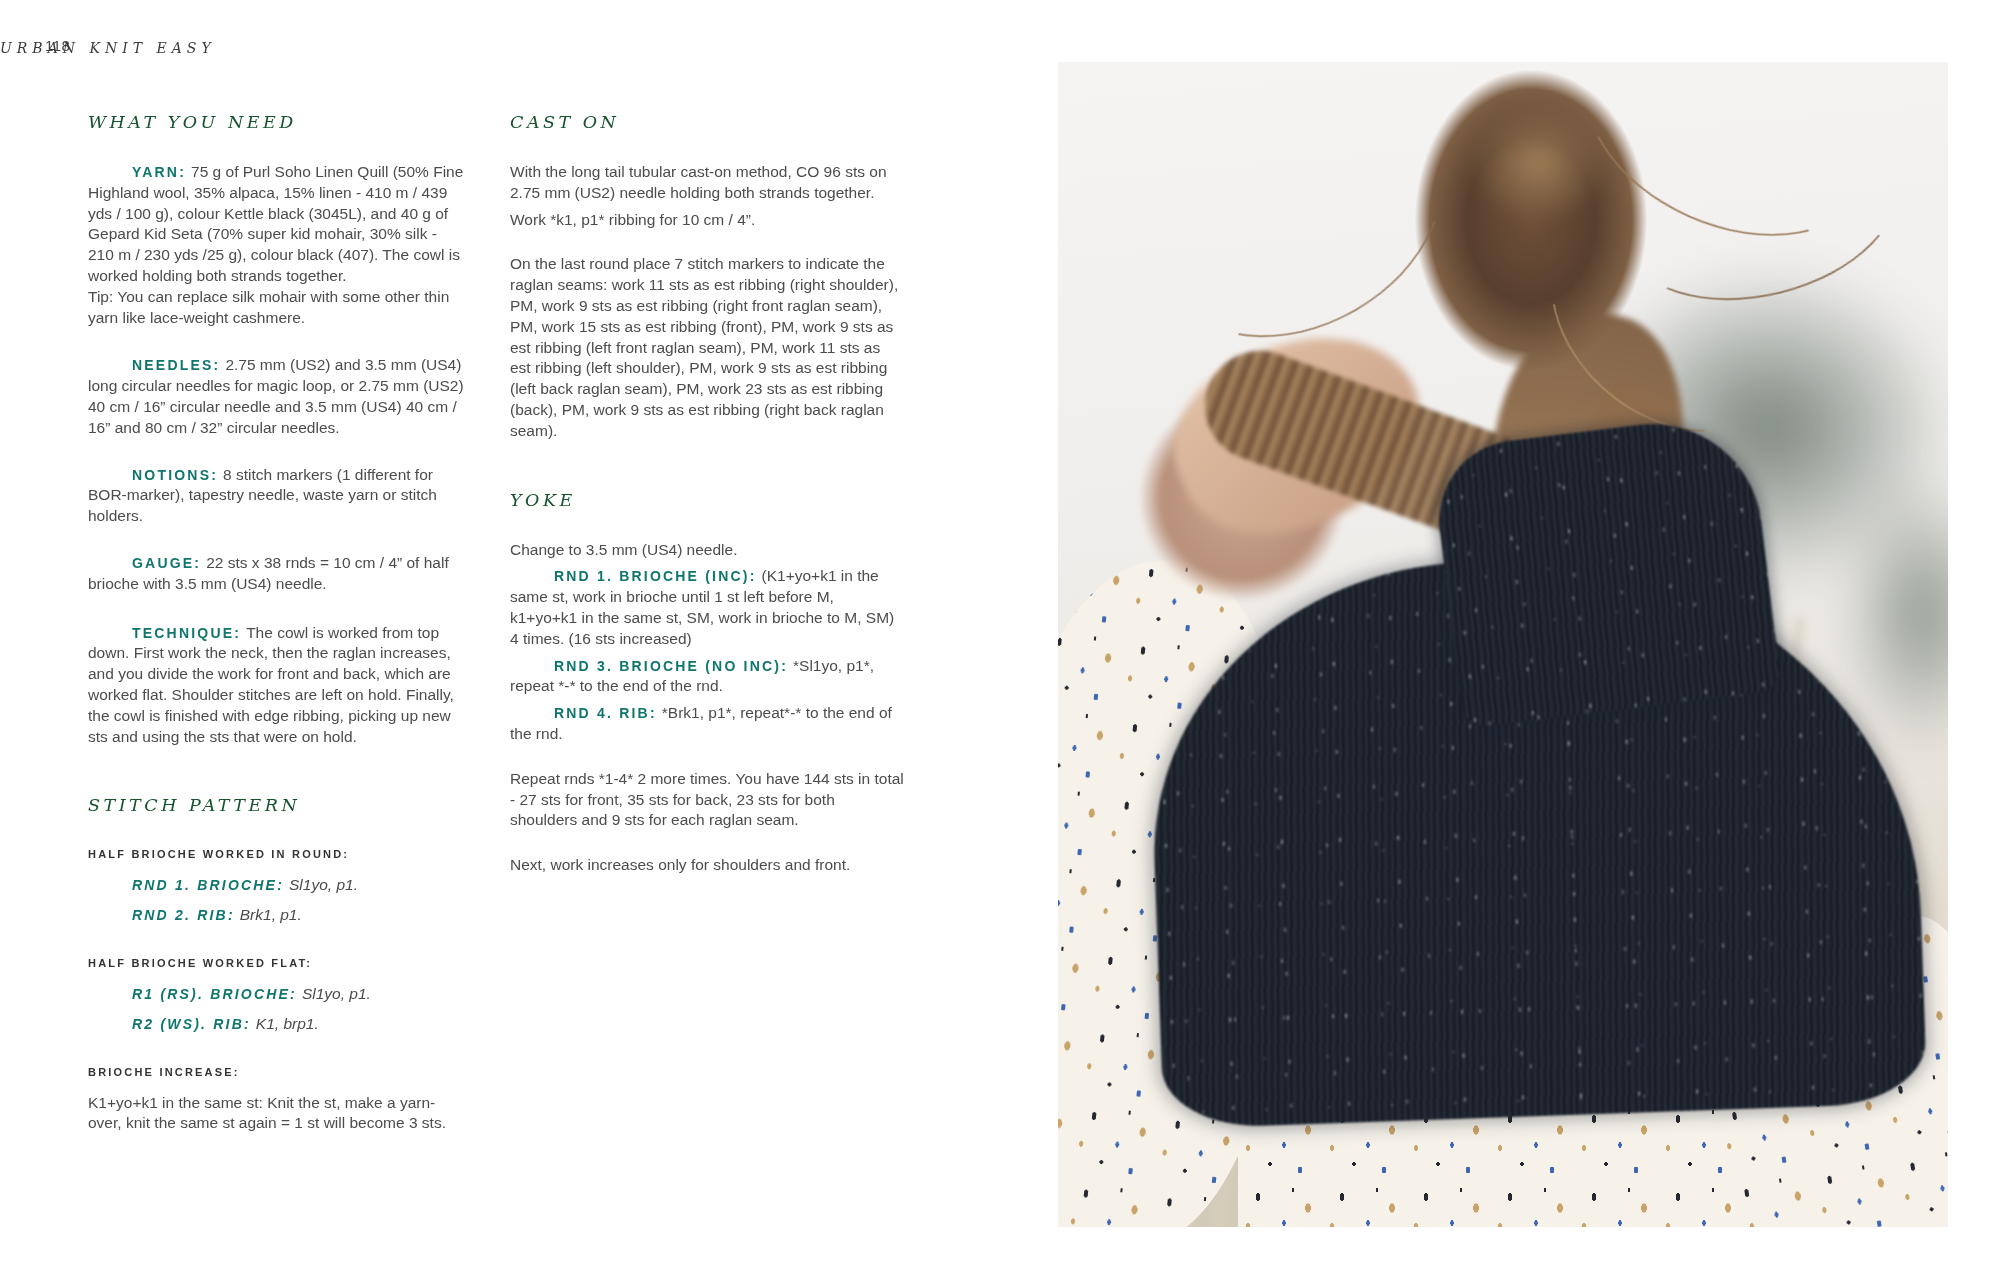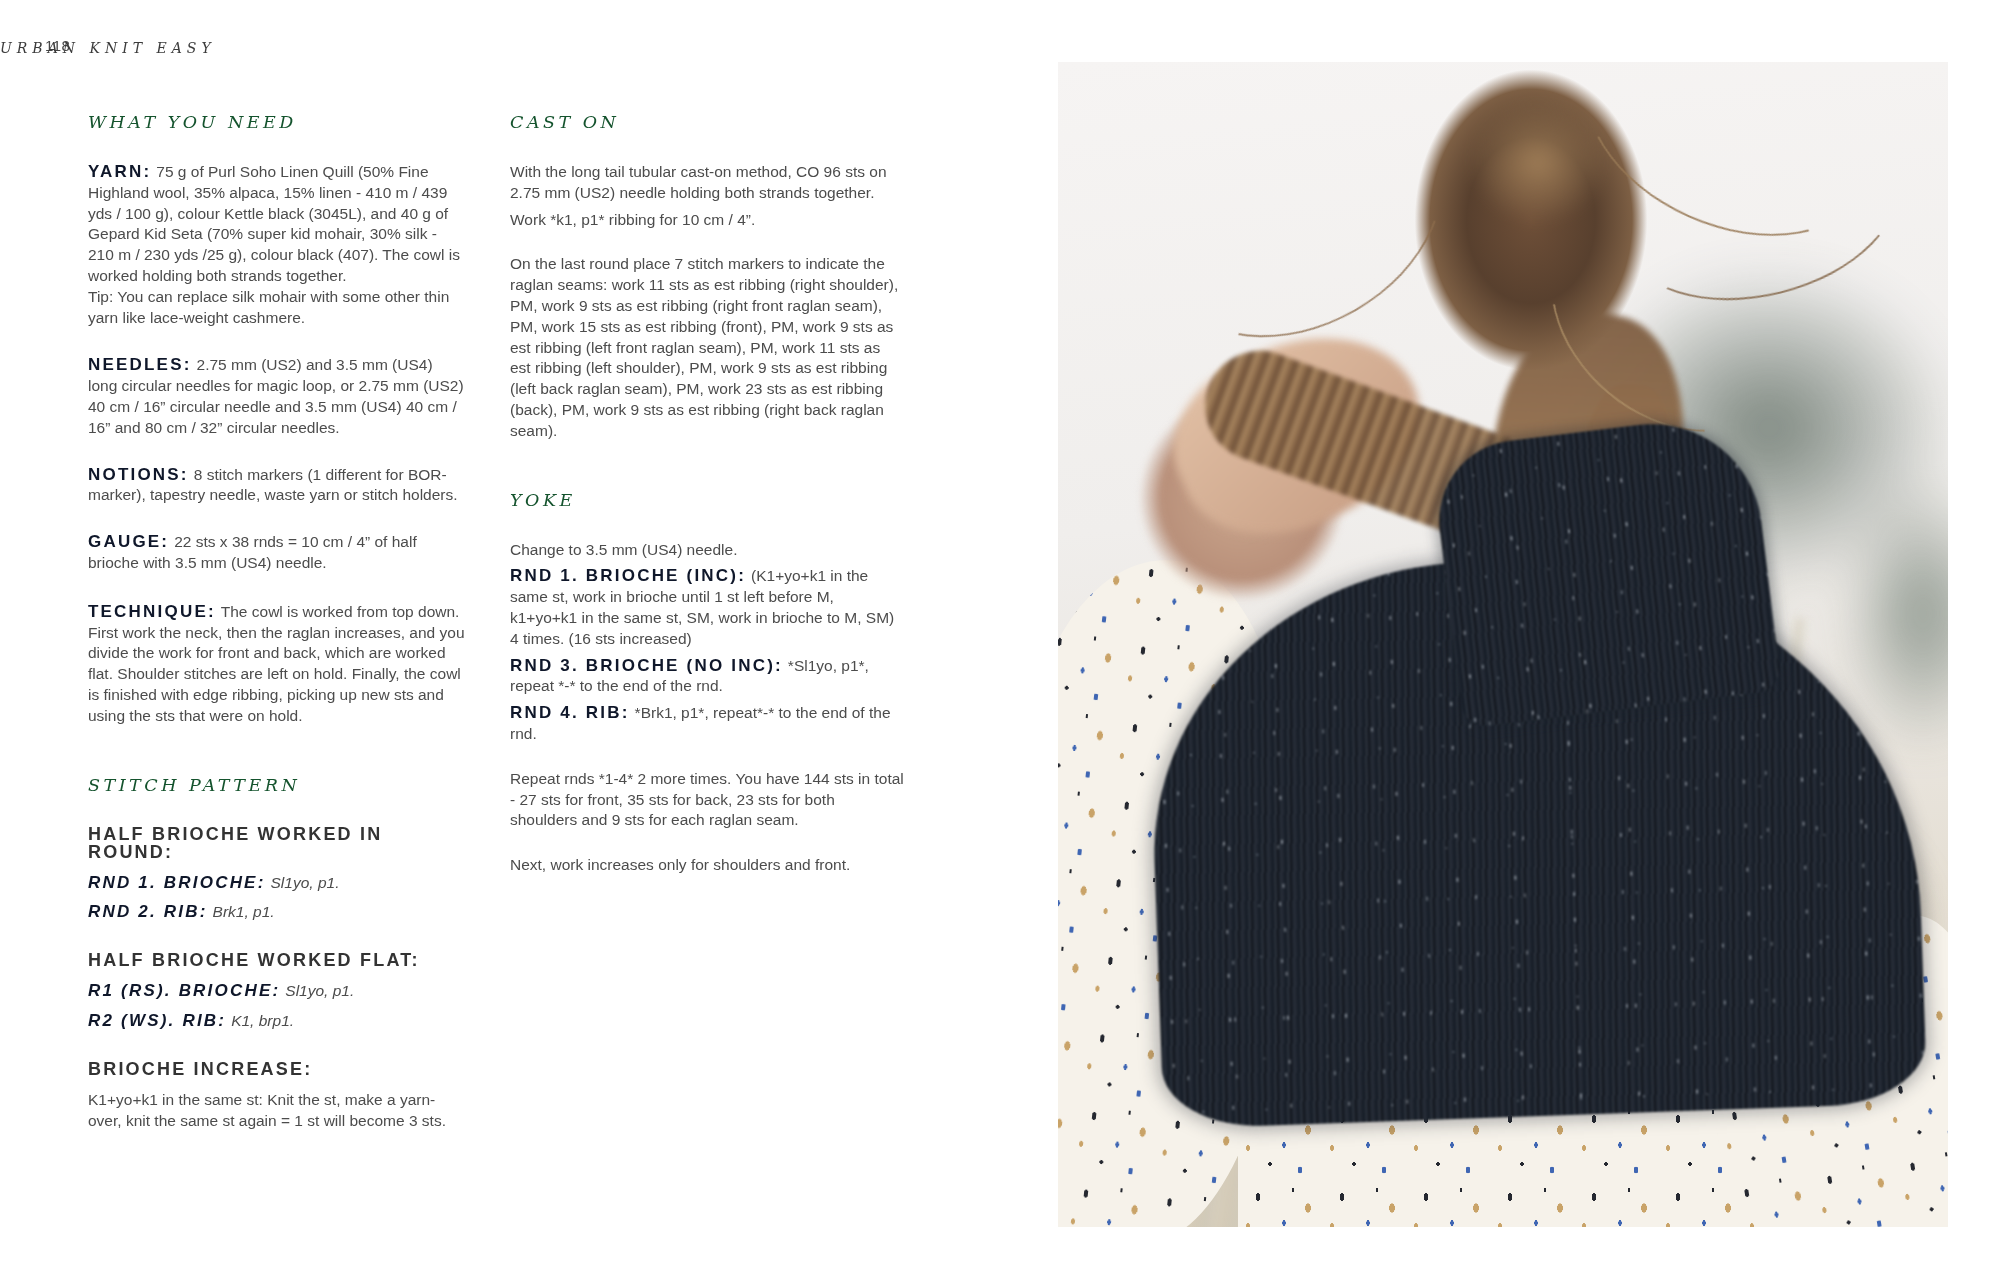--- a/index.html
+++ b/index.html
@@ -16,22 +16,22 @@
   .col1{left:88px;width:378px;}
   .col2{left:510px;width:394px;}
 
   .section-heading{font-family:"DejaVu Serif",serif;font-style:italic;font-weight:400;
     font-size:17.5px;letter-spacing:3.5px;color:#14532d;margin:0 0 30px 0;}
   .section-heading.spaced{margin-top:48px;}
 
   .para{font-size:15.5px;line-height:20.8px;margin:0 0 21px 0;color:#4c4c4c;}
   .para.tight{margin-bottom:0;}
   .para.small-gap{margin-bottom:6px;}
-  .label{font-weight:bold;font-size:17px;letter-spacing:2.2px;color:#0f172a;margin-right:5px;}
-  .group-title{font-weight:bold;font-size:18px;letter-spacing:2.2px;color:#333333;
+  .label{font-weight:bold;font-size:14px;letter-spacing:2.2px;color:#0f766e;margin-right:5px;margin-left:44px;}
+  .group-title{font-weight:bold;font-size:11px;letter-spacing:2.2px;color:#333333;
     margin:28px 0 12px 0;line-height:18px;}
   .row{font-size:15.5px;line-height:20.8px;margin:0 0 9px 0;font-style:italic;}
 
   
   .photo{position:absolute;left:1058px;top:62px;width:890px;height:1165px;overflow:hidden;
     background:linear-gradient(175deg,#f6f4f3 0%,#f0eeec 38%,#eae6e0 58%,#e5dfd4 72%,#ded6c7 100%);}
   .photo *{position:absolute;}
   .foliage{right:-90px;top:130px;width:640px;height:620px;filter:blur(24px);opacity:.88;
     background:
       radial-gradient(closest-side at 58% 38%, #67746b 0%, rgba(103,116,107,0) 70%),

